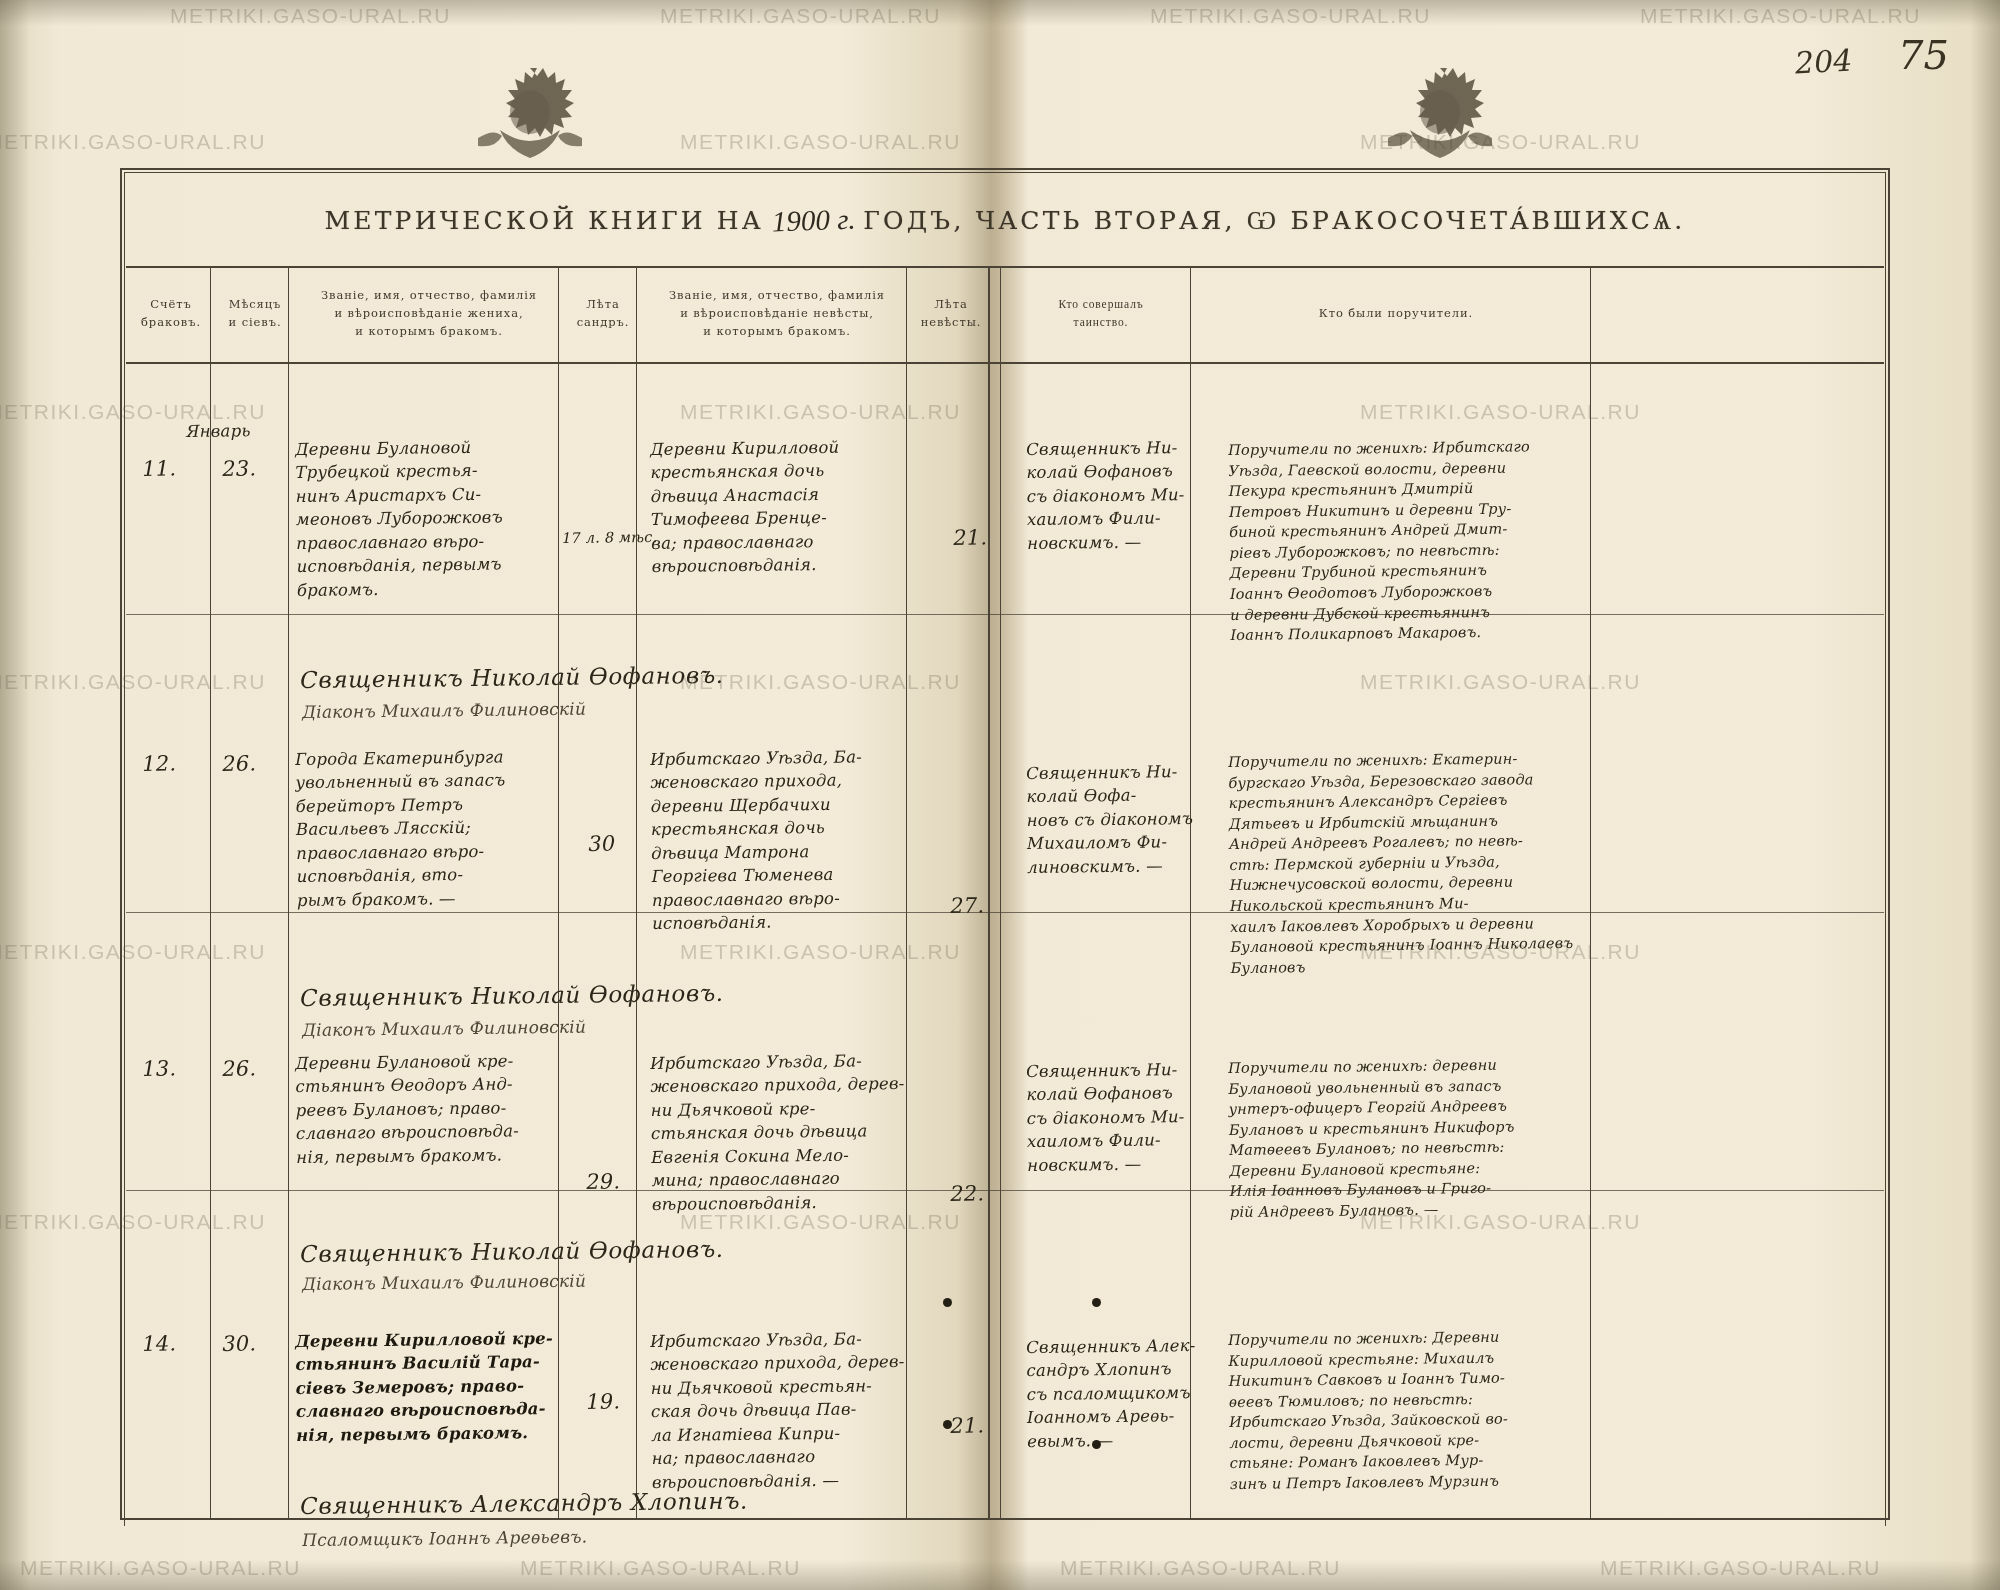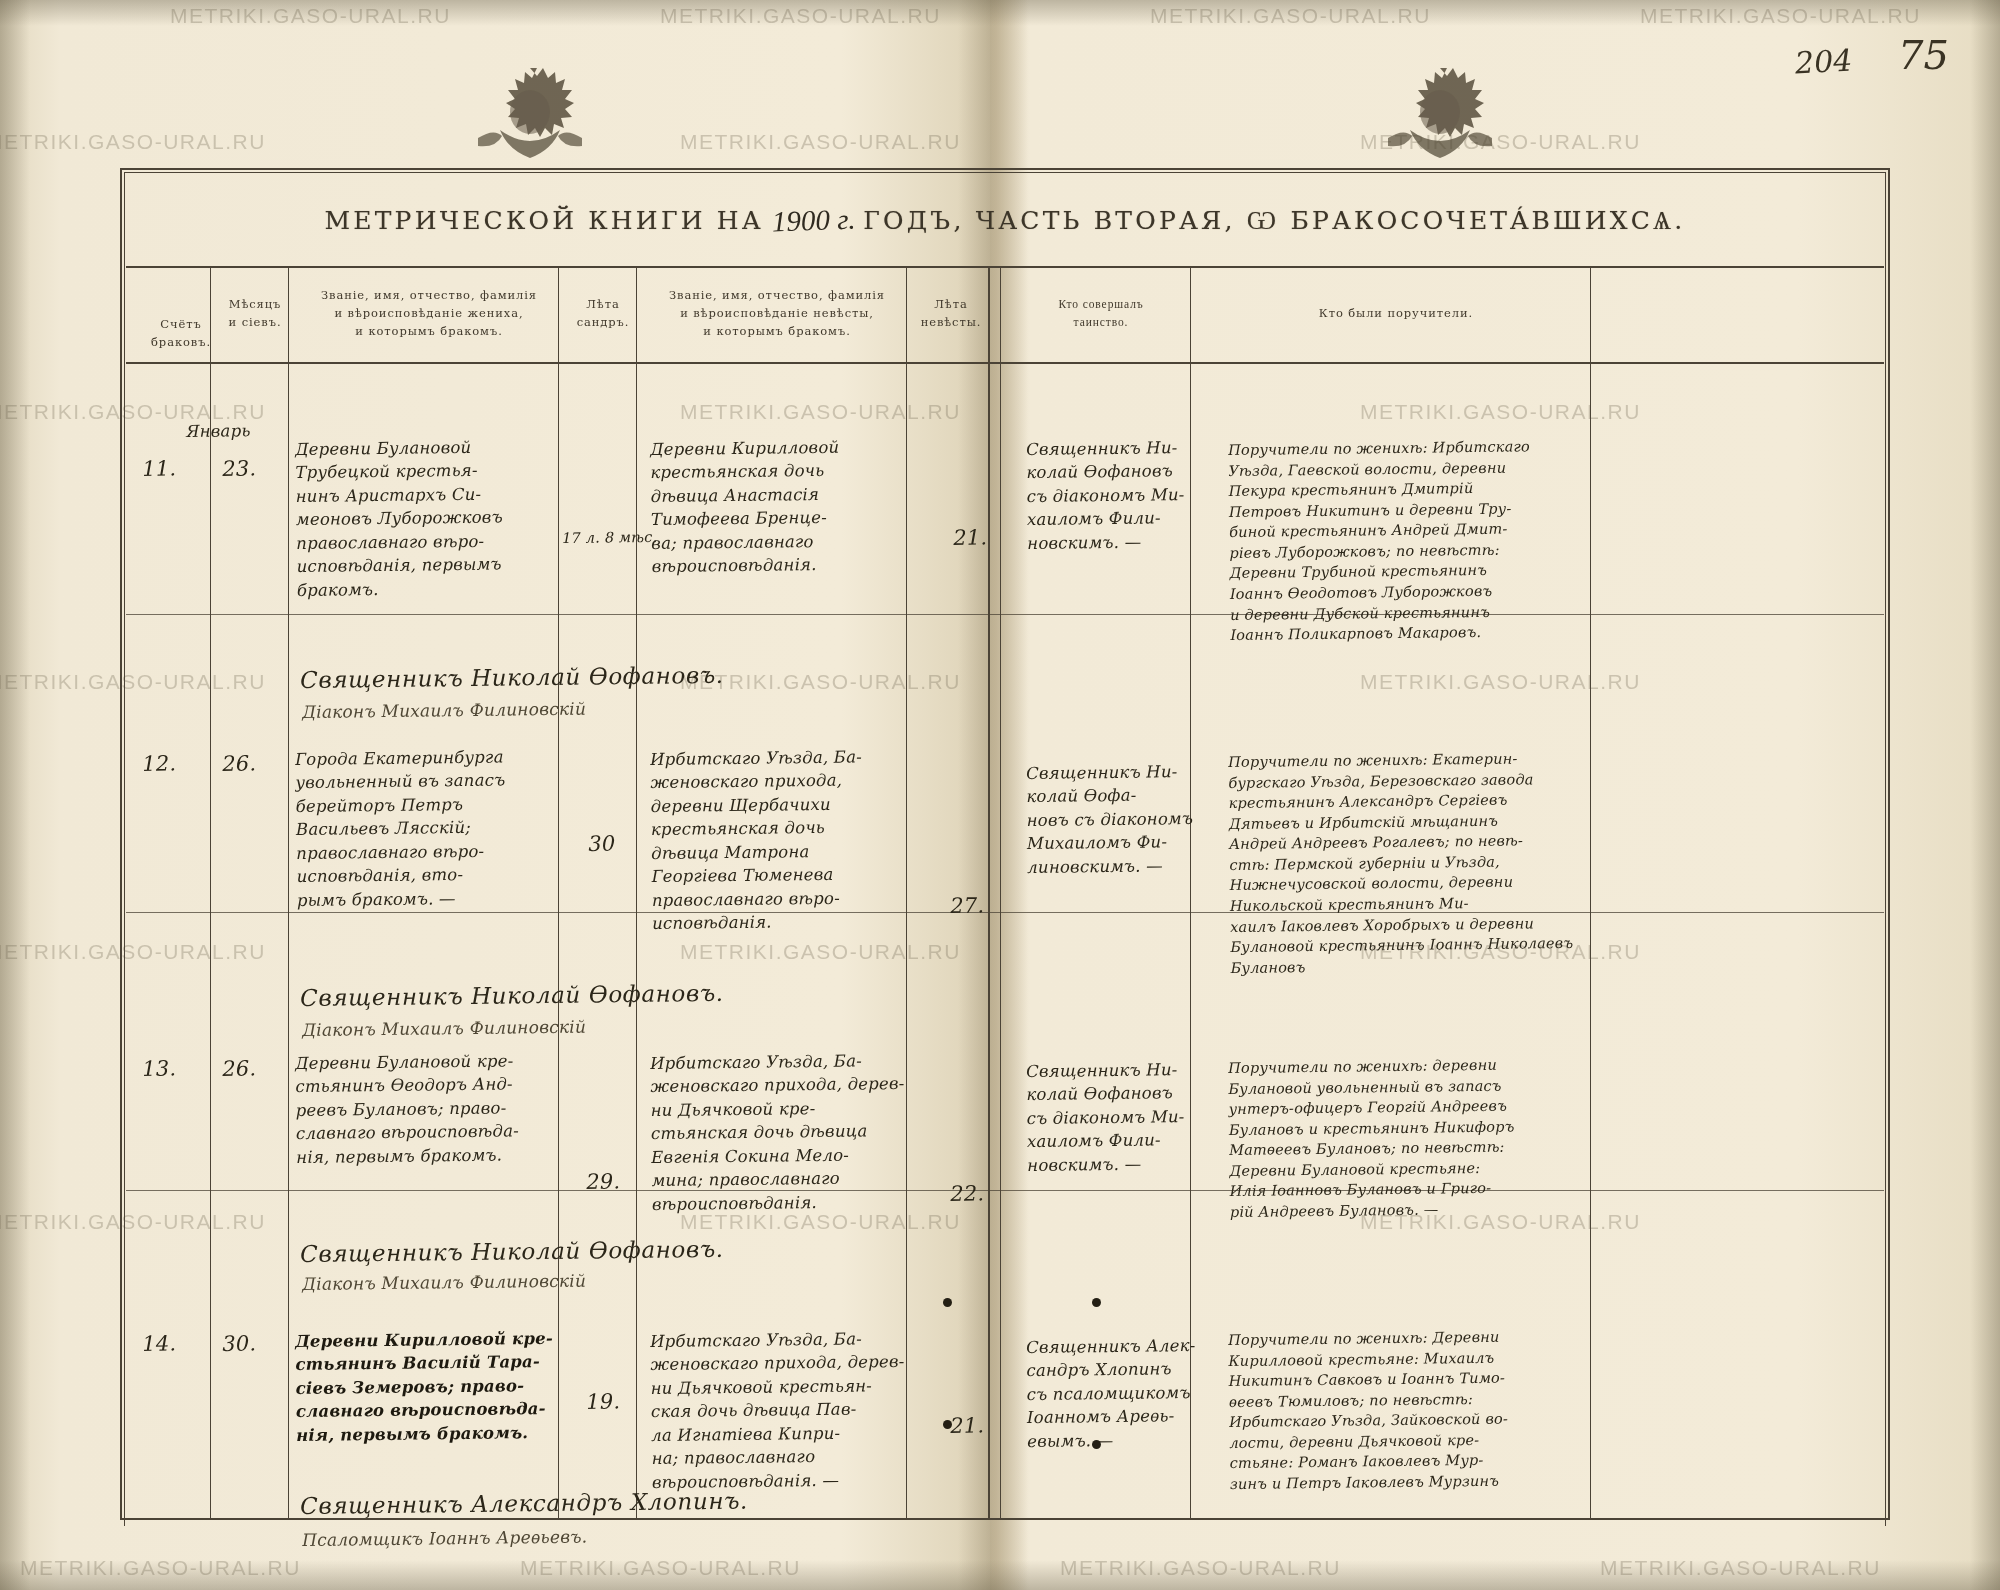--- a/index.html
+++ b/index.html
@@ -273,21 +273,21 @@
     <div class="frame-outer"></div>
     <div class="frame-inner"></div>
 
     <div class="title-bar">
       <span class="title-text">МЕТРИЧЕСКОЙ КНИГИ НА</span>
       <span class="title-year">1900 г.</span>
       <span class="title-text">ГОДЪ, ЧАСТЬ ВТОРАЯ, Ѡ БРАКОСОЧЕТÁВШИХСѦ.</span>
     </div>
 
     <div class="head-band">
-      <div class="hcell" style="left:10px; width:90px;margin-top:20px;">
+      <div class="hcell" style="left:0px; width:90px;">
         <div>Счётъ</div>
         <div>браковъ.</div>
       </div>
       <div class="hcell" style="left:90px; width:78px;">
         <div>Мѣсяцъ</div>
         <div>и сіевъ.</div>
       </div>
       <div class="hcell" style="left:168px; width:270px;">
         <div>Званіе, имя, отчество, фамилія</div>
         <div>и вѣроисповѣданіе жениха,</div>

